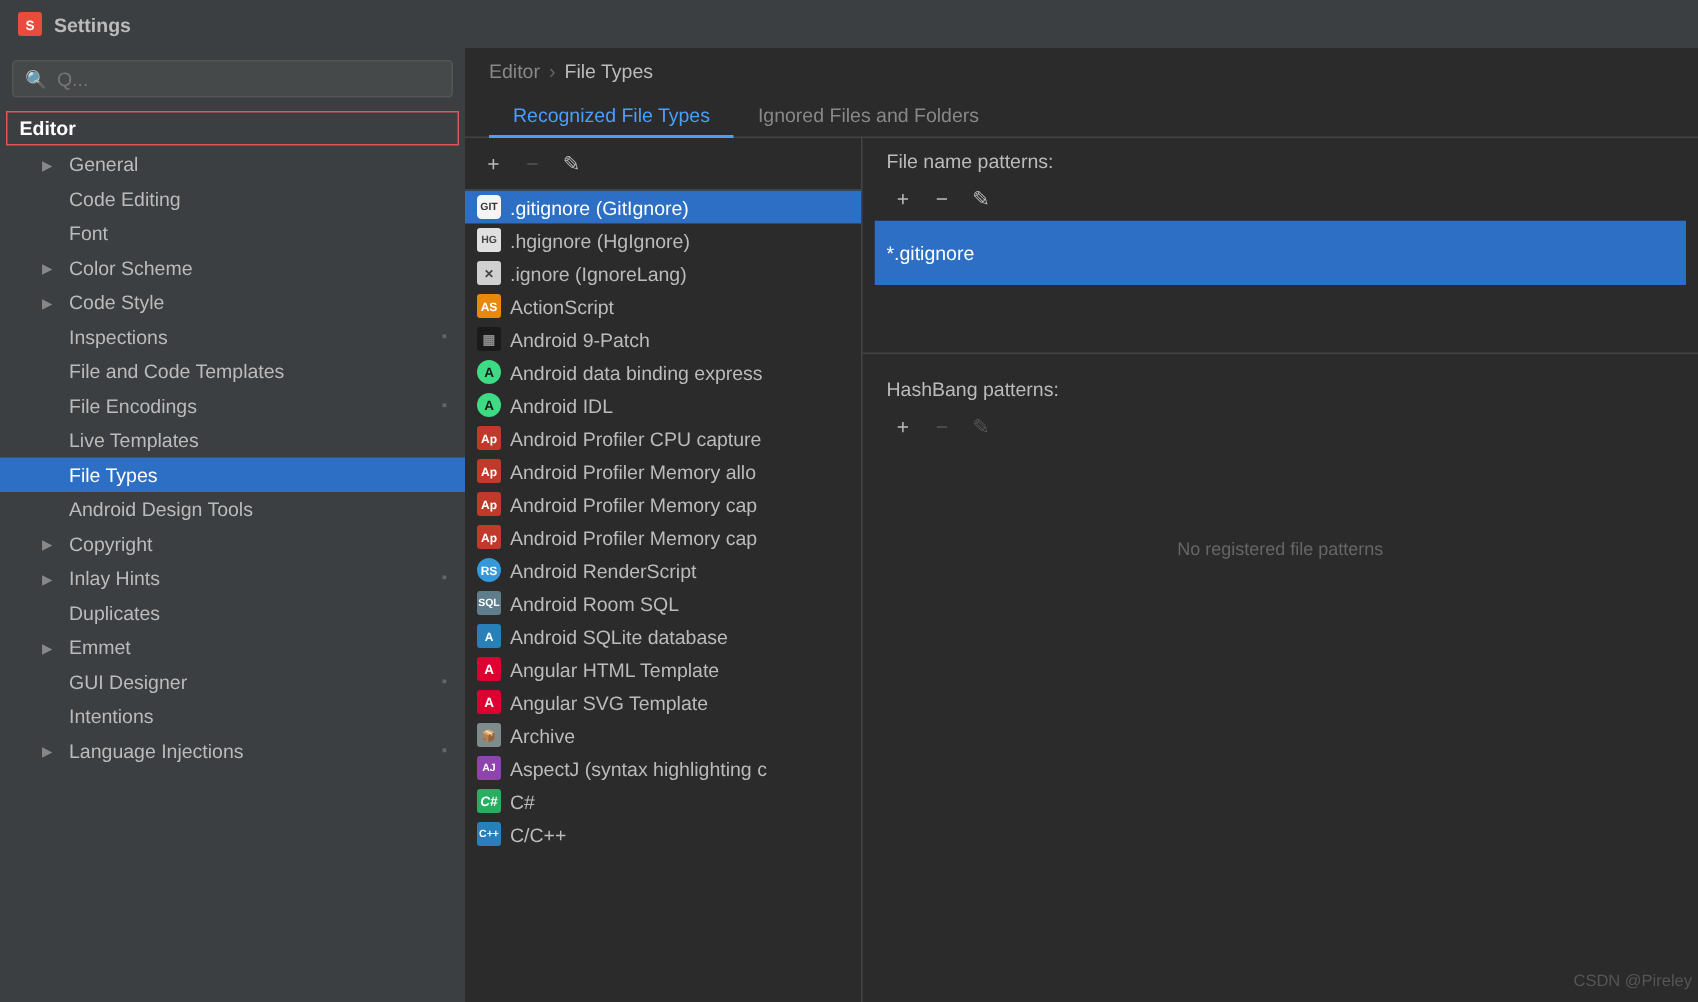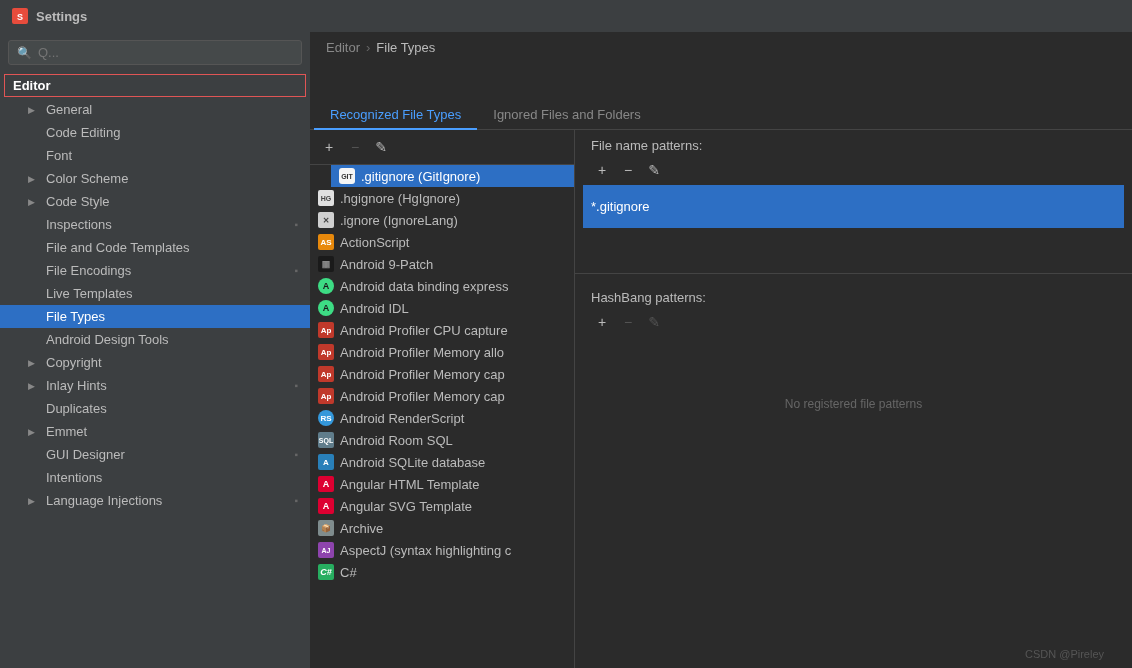--- a/index.html
+++ b/index.html
@@ -133,23 +133,22 @@
       display: flex;
       align-items: center;
       gap: 6px;
       flex-shrink: 0;
     }
     .breadcrumb-sep { color: #666; }
     .breadcrumb-current { color: #bbbbbb; }
     .tabs-bar {
       display: flex;
       border-bottom: 1px solid #444;
-      padding: 0 4px;
+      padding: 0 16px;
       flex-shrink: 0;
-      margin-top: 38px;
     }
     .tab {
       padding: 6px 16px;
       cursor: pointer;
       color: #888;
       border-bottom: 2px solid transparent;
       margin-bottom: -1px;
     }
     .tab.active {
       color: #4a9eff;
@@ -199,21 +198,20 @@
       align-items: center;
       gap: 6px;
       white-space: nowrap;
       overflow: hidden;
       text-overflow: ellipsis;
       color: #bbbbbb;
     }
     .file-item.selected {
       background: #2d6fc4;
       color: white;
-      margin-left: 21px;
     }
     .file-icon {
       width: 16px; height: 16px;
       border-radius: 2px;
       flex-shrink: 0;
       display: flex; align-items: center; justify-content: center;
       font-size: 9px; font-weight: bold;
     }
     .icon-as { background: #e8890c; color: white; font-size: 8px; }
     .icon-profiler { background: #c0392b; color: white; font-size: 8px; border-radius: 2px; }
@@ -266,21 +264,21 @@
     }
     .no-patterns-msg {
       color: #666;
       text-align: center;
       padding: 20px;
       font-size: 12px;
     }
     .watermark {
       position: fixed;
       bottom: 8px;
-      right: 28px;
+      right: 4px;
       color: #555;
       font-size: 11px;
     }
   </style>
 </head>
 <body>
 
 <div class="titlebar">
   <div class="titlebar-icon">
     <svg width="14" height="14" viewBox="0 0 14 14">
@@ -517,20 +515,24 @@
           <div class="file-item">
             <div class="file-icon" style="background:#8e44ad; color:white; border-radius:2px; font-size:7px; font-weight:bold;">AJ</div>
             <span>AspectJ (syntax highlighting c</span>
           </div>
 
           <div class="file-item">
             <div class="file-icon icon-csharp">C#</div>
             <span>C#</span>
           </div>
 
+          <div class="file-item">
+            <div class="file-icon icon-cpp" style="font-size:7px;">C++</div>
+            <span>C/C++</span>
+          </div>
 
         </div>
       </div>
 
       <div class="patterns-panel">
 
         <div class="patterns-section">
           <div class="patterns-label">File name patterns:</div>
           <div class="patterns-toolbar">
             <button class="toolbar-btn">+</button>

